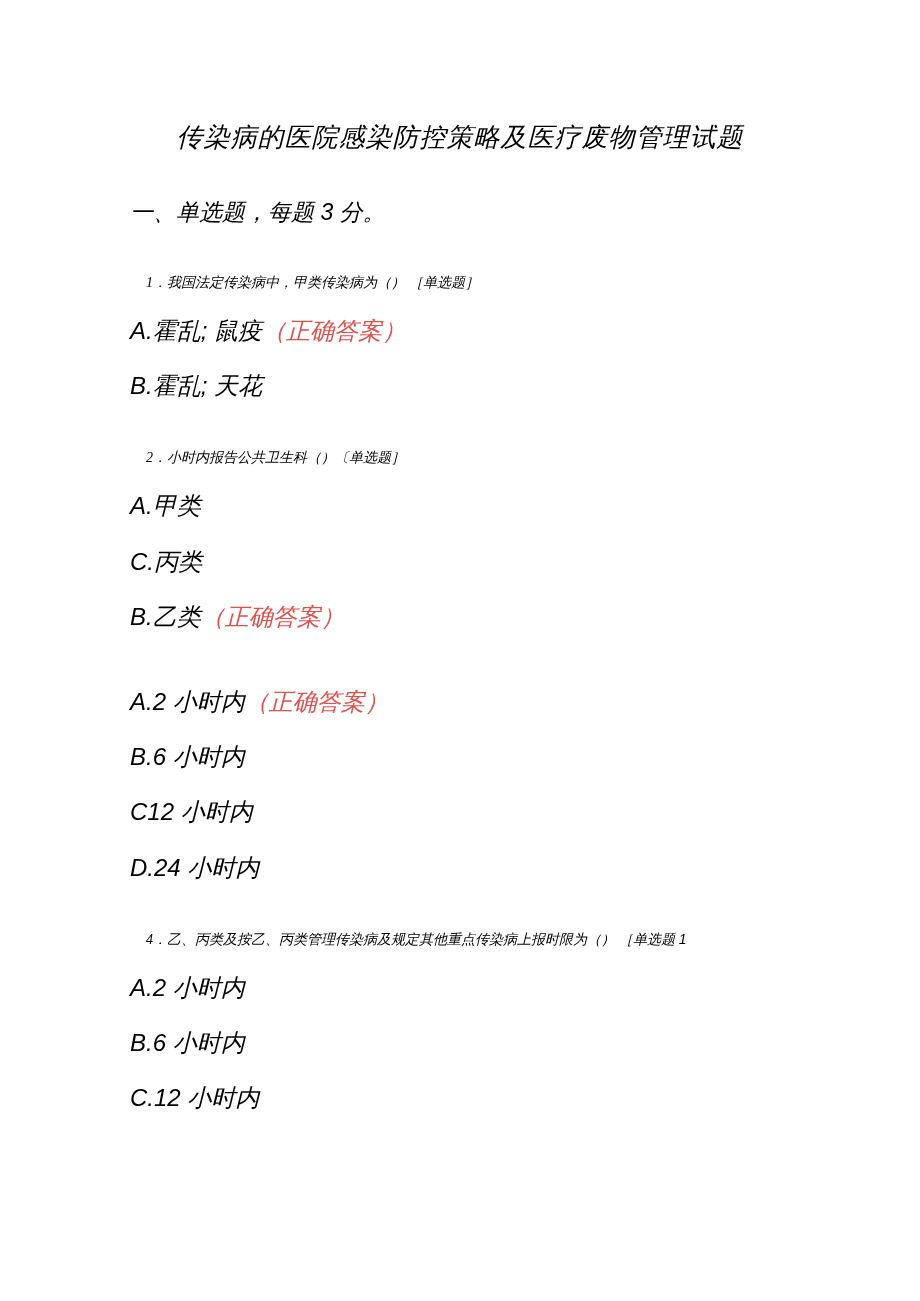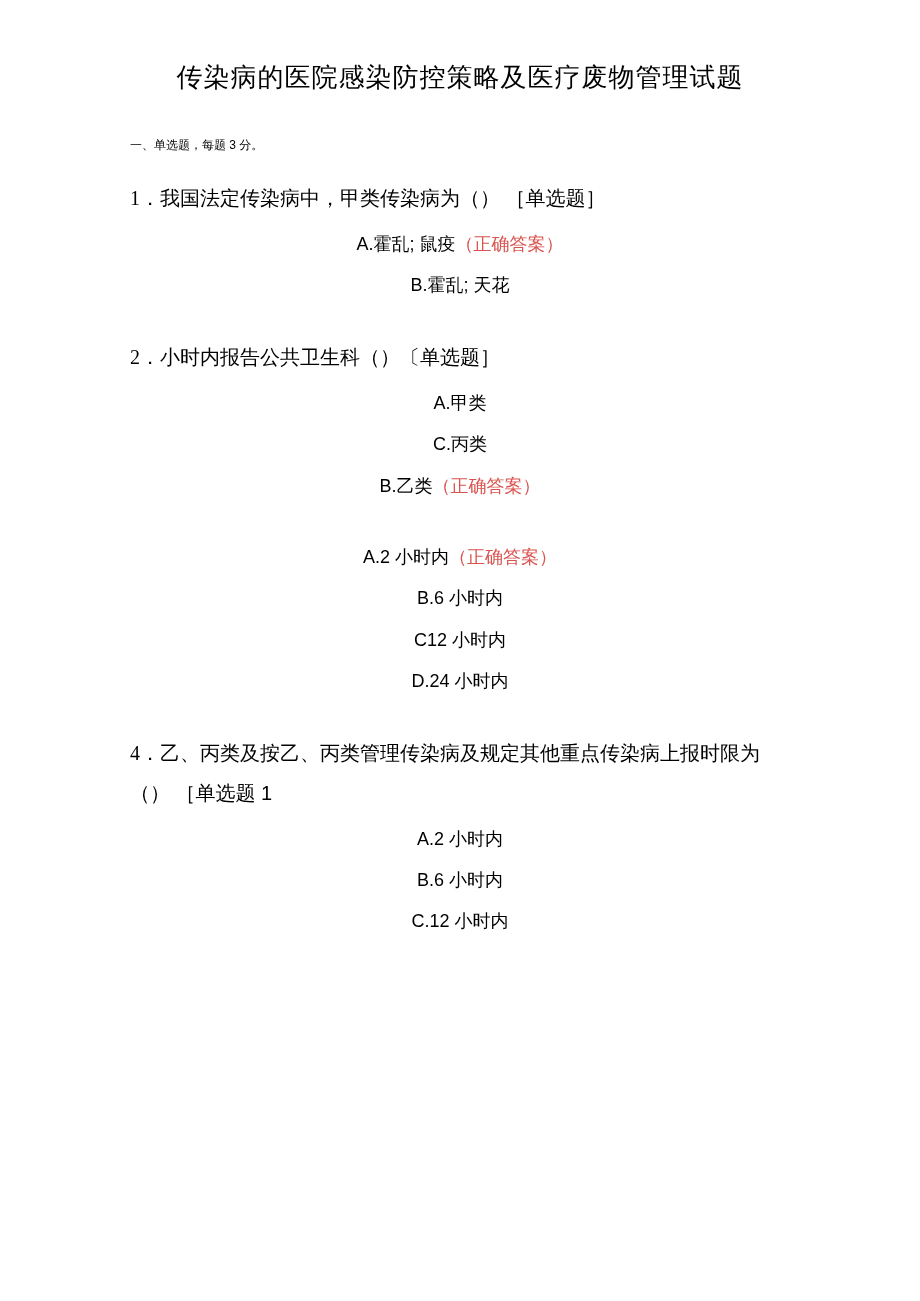--- a/index.html
+++ b/index.html
@@ -6,45 +6,46 @@
     margin: 0;
     padding: 0;
     background: #fff;
     font-family: "Microsoft YaHei", "SimSun", sans-serif;
     color: #000;
   }
   .page {
     width: 920px;
     min-height: 1301px;
     box-sizing: border-box;
-    padding: 60px 130px 0 130px;
+    padding: 120px 130px 0 130px;
+    font-style: italic;
   }
   .title {
     text-align: center;
     font-size: 26px;
     font-weight: 400;
     margin-bottom: 42px;
     letter-spacing: 1px;
   }
   .section-header {
-    font-size: 12px;
-    margin-bottom: 24px;
+    font-size: 23px;
+    margin-bottom: 40px;
   }
   .q-block {
     margin-bottom: 30px;
   }
   .q-text {
-    font-size: 20px;
+    font-size: 14px;
     line-height: 2.0;
     margin-bottom: 6px;
+    margin-left: 16px;
   }
   .opt {
-    font-size: 18px;
+    font-size: 24px;
     line-height: 2.3;
-    text-align: center;
   }
   .correct {
     color: #d9534f;
   }
   .serif-num {
     font-family: "Times New Roman", serif;
   }
 </style>
 </head>
 <body>

